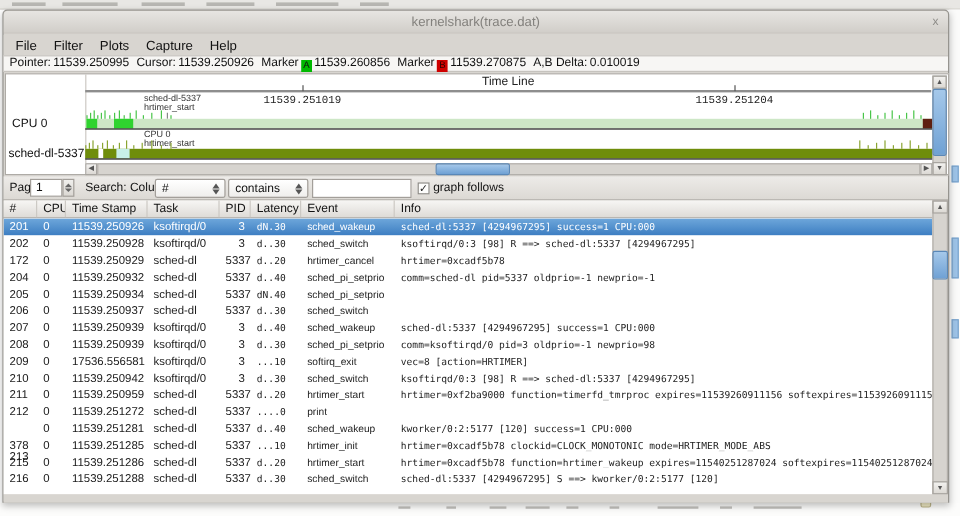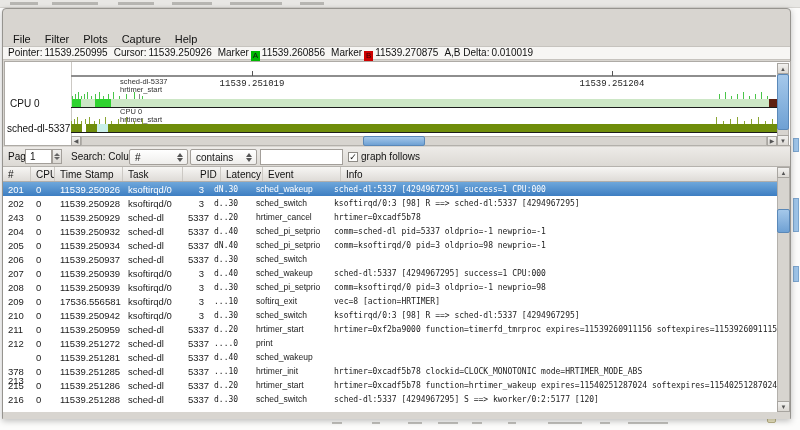--- a/index.html
+++ b/index.html
@@ -134,29 +134,34 @@
     <i style="left:472px;width:10px"></i>
     <i style="left:508px;width:8px"></i>
   <i style="left:548px;width:34px"></i>
     <i style="left:600px;width:10px"></i>
     <i style="left:628px;width:40px"></i>
 </div>
 <div class="bulb"></div>
 
 <div class="window">
 
+  <div class="titlebar">
+    <span class="title">kernelshark(trace.dat)</span>
+    <span class="close">x</span>
+  </div>
 
   <div class="menubar" id="menubar"><span>File</span><span>Filter</span><span>Plots</span><span>Capture</span><span>Help</span></div>
 
   <div class="statusbar">
     <b>Pointer:</b><span class="val">11539.250995</span><b>Cursor:</b><span class="val">11539.250926</span><b>Marker</b><span class="swatch" id="swatchA" style="background: rgb(0, 184, 0);">A</span><span class="val">11539.260856</span><b>Marker</b><span class="swatch" id="swatchB" style="background: rgb(207, 0, 0); color: rgb(48, 0, 0);">B</span><span class="val">11539.270875</span><b>A,B Delta:</b><span class="val">0.010019</span>
   </div>
 
   <div class="graph">
     <div class="g-sep"></div>
+    <div class="g-title">Time Line</div>
     <div class="g-axis"></div>
     <div class="g-ticks" id="gticks">
         <div class="g-tick" style="left: 247px;"></div>
         <div class="g-ticklabel" style="left: 247px;">11539.251019</div>
         <div class="g-tick" style="left: 607px;"></div>
         <div class="g-ticklabel" style="left: 607px;">11539.251204</div>
       </div>
     <div class="g-anns" id="ganns">
         <div class="g-ann" style="left: 115px; top: 16px;">
           <div>sched-dl-5337</div>
@@ -276,21 +281,21 @@
     <input class="searchbox" value="" style="">
     <div class="chk">✓</div>
     <span class="lbl" style="left:358px">graph follows</span>
   </div>
 
   <div class="thead" id="thead">
       <span style="width: 28px;">#</span>
       <span style="width: 24px;">CPU</span>
       <span style="width: 68px;">Time Stamp</span>
       <span style="width: 60px;">Task</span>
-      <span style="width: 26px; margin-left: 12px;">PID</span>
+      <span style="width: 26px;">PID</span>
       <span style="width: 42px;">Latency</span>
       <span style="width: 78px;">Event</span>
       <span style="flex: 1 1 0%; border-right: none;">Info</span>
     </div>
   <div class="tbody" id="tbody">
       <div class="trow sel">
         <span class="c0" style="width: 28px;">201</span>
         <span class="c1" style="width: 24px;">0</span>
         <span class="c2" style="width: 68px;">11539.250926</span>
         <span class="c3" style="width: 60px;">ksoftirqd/0</span>
@@ -303,21 +308,21 @@
         <span class="c0" style="width: 28px;">202</span>
         <span class="c1" style="width: 24px;">0</span>
         <span class="c2" style="width: 68px;">11539.250928</span>
         <span class="c3" style="width: 60px;">ksoftirqd/0</span>
         <span class="c4" style="width: 26px;">3</span>
         <span class="c5" style="width: 42px;">d..30</span>
         <span class="c6" style="width: 78px;">sched_switch</span>
         <span class="c7">ksoftirqd/0:3 [98] R ==&gt; sched-dl:5337 [4294967295]</span>
       </div>
       <div class="trow">
-        <span class="c0" style="width: 28px;">243</span>
+        <span class="c0" style="width: 28px;">172</span>
         <span class="c1" style="width: 24px;">0</span>
         <span class="c2" style="width: 68px;">11539.250929</span>
         <span class="c3" style="width: 60px;">sched-dl</span>
         <span class="c4" style="width: 26px;">5337</span>
         <span class="c5" style="width: 42px;">d..20</span>
         <span class="c6" style="width: 78px;">hrtimer_cancel</span>
         <span class="c7">hrtimer=0xcadf5b78</span>
       </div>
       <div class="trow">
         <span class="c0" style="width: 28px;">204</span>
@@ -330,21 +335,20 @@
         <span class="c7">comm=sched-dl pid=5337 oldprio=-1 newprio=-1</span>
       </div>
       <div class="trow">
         <span class="c0" style="width: 28px;">205</span>
         <span class="c1" style="width: 24px;">0</span>
         <span class="c2" style="width: 68px;">11539.250934</span>
         <span class="c3" style="width: 60px;">sched-dl</span>
         <span class="c4" style="width: 26px;">5337</span>
         <span class="c5" style="width: 42px;">dN.40</span>
         <span class="c6" style="width: 78px;">sched_pi_setprio</span>
-        <span class="c7">comm=ksoftirqd/0 pid=3 oldprio=98 newprio=-1</span>
       </div>
       <div class="trow">
         <span class="c0" style="width: 28px;">206</span>
         <span class="c1" style="width: 24px;">0</span>
         <span class="c2" style="width: 68px;">11539.250937</span>
         <span class="c3" style="width: 60px;">sched-dl</span>
         <span class="c4" style="width: 26px;">5337</span>
         <span class="c5" style="width: 42px;">d..30</span>
         <span class="c6" style="width: 78px;">sched_switch</span>
       </div>
@@ -408,20 +412,21 @@
         <span class="c6" style="width: 78px;">print</span>
       </div>
       <div class="trow">
         <span class="c0" style="width: 28px; margin-top: 47px;">213</span>
         <span class="c1" style="width: 24px;">0</span>
         <span class="c2" style="width: 68px;">11539.251281</span>
         <span class="c3" style="width: 60px;">sched-dl</span>
         <span class="c4" style="width: 26px;">5337</span>
         <span class="c5" style="width: 42px;">d..40</span>
         <span class="c6" style="width: 78px;">sched_wakeup</span>
+        <span class="c7">kworker/0:2:5177 [120] success=1 CPU:000</span>
       </div>
       <div class="trow">
         <span class="c0" style="width: 28px;">378</span>
         <span class="c1" style="width: 24px;">0</span>
         <span class="c2" style="width: 68px;">11539.251285</span>
         <span class="c3" style="width: 60px;">sched-dl</span>
         <span class="c4" style="width: 26px;">5337</span>
         <span class="c5" style="width: 42px;">...10</span>
         <span class="c6" style="width: 78px;">hrtimer_init</span>
         <span class="c7">hrtimer=0xcadf5b78 clockid=CLOCK_MONOTONIC mode=HRTIMER_MODE_ABS</span>

